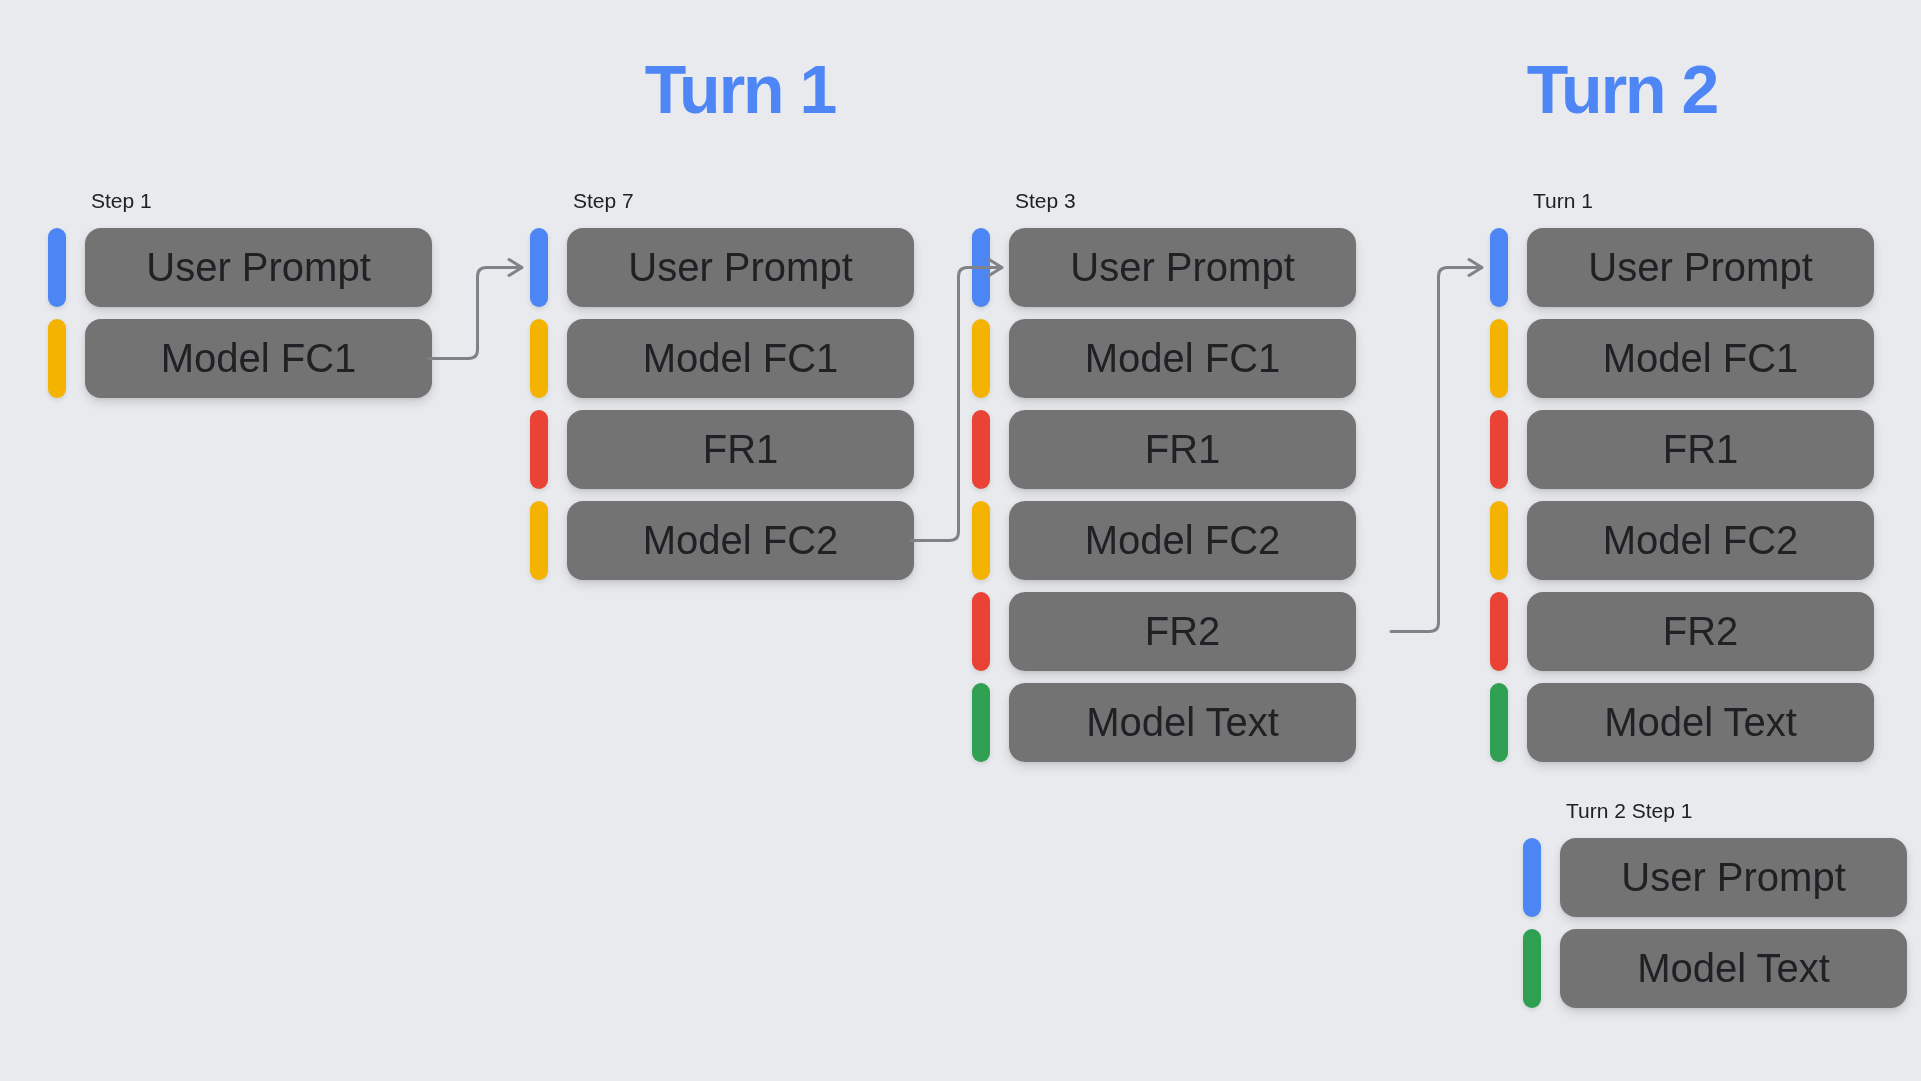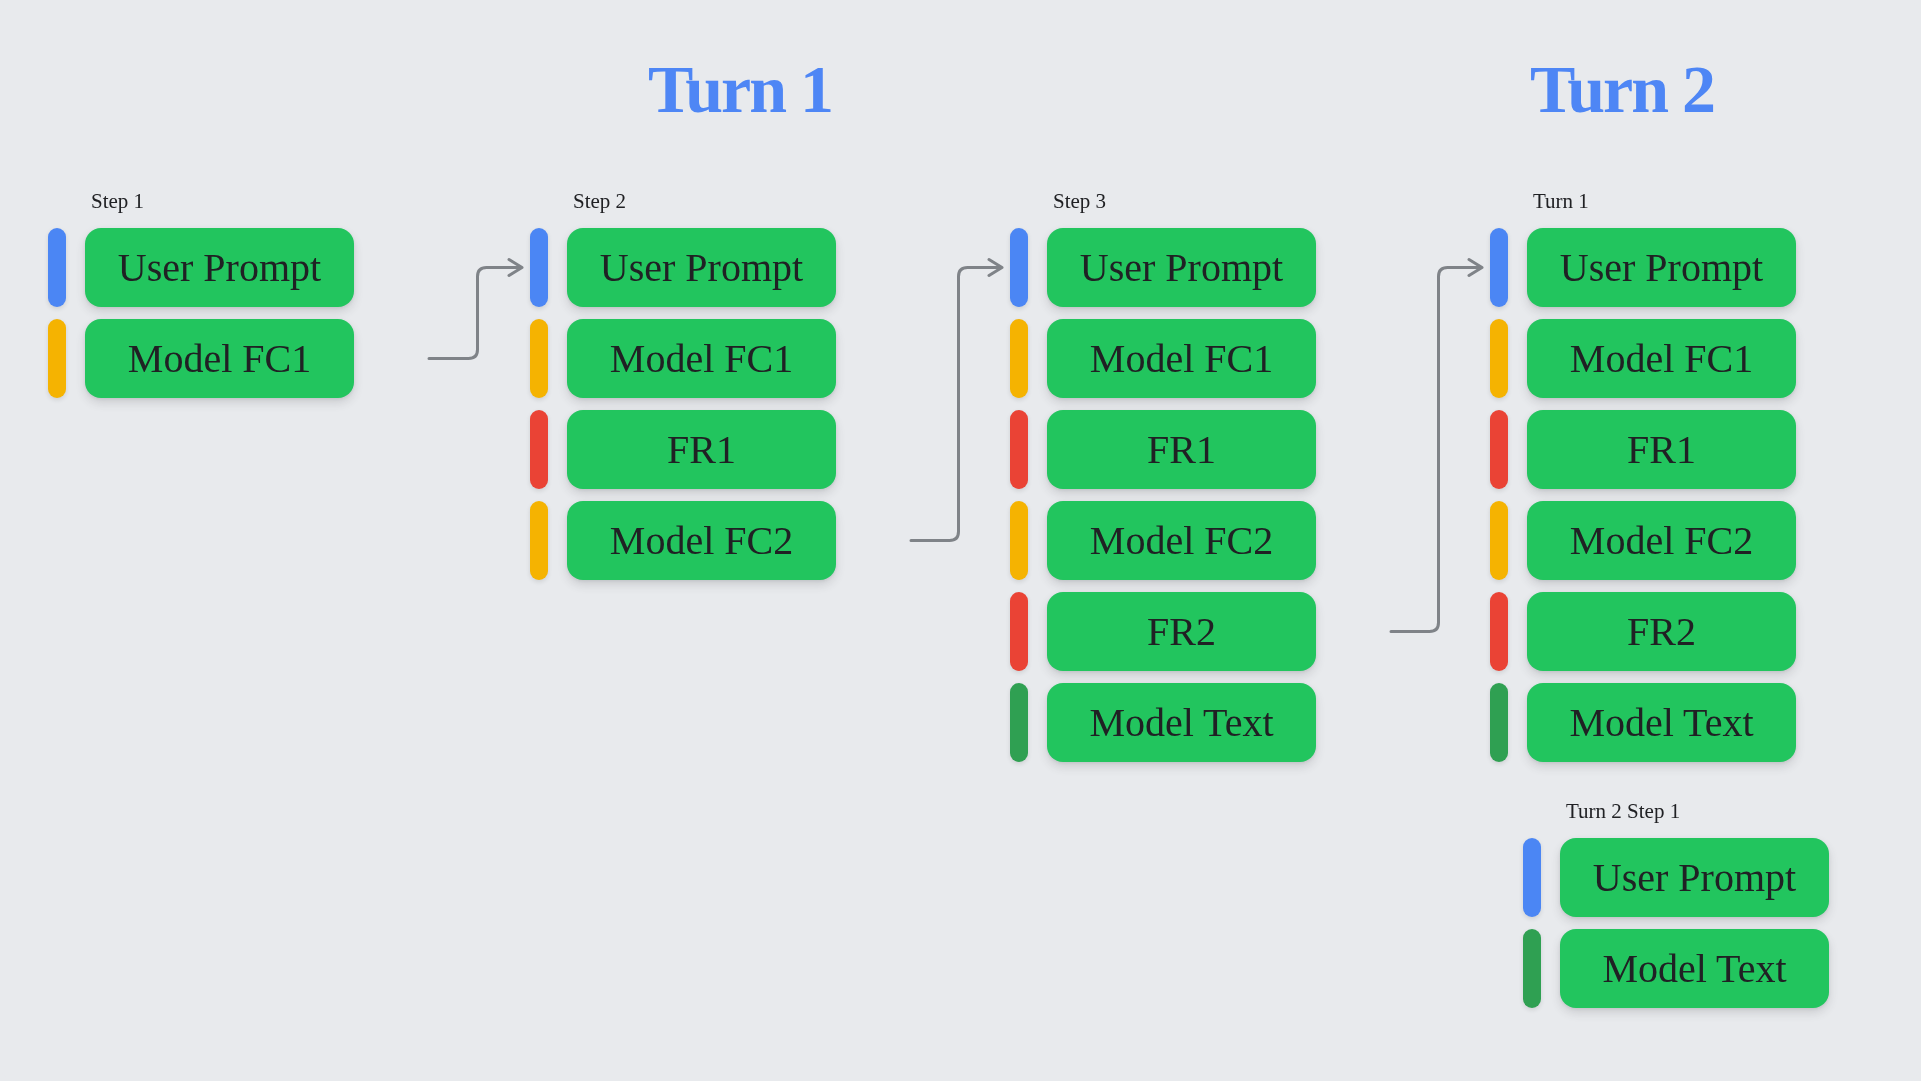--- a/index.html
+++ b/index.html
@@ -6,21 +6,21 @@
     margin: 0;
     padding: 0;
     background: #e8eaed;
   }
   .canvas {
     position: relative;
     width: 1921px;
     height: 1081px;
     overflow: hidden;
     background: var(--bg, #e8eaed);
-    font-family: Liberation Serif, serif;
+    font-family: Liberation Sans, sans-serif;
     border-radius: 17px;
   }
   .big-title {
     position: absolute;
     margin: 0;
     top: 54px;
     transform: translateX(-50%);
     font-size: 68px;
     font-weight: 700;
     letter-spacing: -2px;
@@ -46,22 +46,22 @@
     height: 79px;
     margin-bottom: 12px;
   }
   .bar {
     width: 18px;
     border-radius: 9px;
     box-shadow: 0 2px 4px rgba(60,64,67,0.15);
     flex: 0 0 18px;
   }
   .box {
-    width: 269px;
-    background: #22c55e;
+    width: 347px;
+    background: #737373;
     border-radius: 16px;
     display: flex;
     align-items: center;
     justify-content: center;
     font-size: 40px;
     color: var(--text, #202124);
     box-shadow: 0 5px 10px rgba(60,64,67,0.16), 0 1px 3px rgba(60,64,67,0.10);
     white-space: nowrap;
   }
   #connectors {
@@ -82,39 +82,39 @@
         <div class="row">
           <div class="bar" style="background: rgb(75, 134, 244);"></div>
           <div class="box">User Prompt</div>
         </div>
         <div class="row">
           <div class="bar" style="background: rgb(245, 179, 1);"></div>
           <div class="box">Model FC1</div>
         </div>
       </div>
       <div class="group" style="left: 530px; top: 188px;">
-        <div class="group-label">Step 2</div>
+        <div class="group-label">Step 7</div>
         <div class="row">
           <div class="bar" style="background: rgb(75, 134, 244);"></div>
           <div class="box">User Prompt</div>
         </div>
         <div class="row">
           <div class="bar" style="background: rgb(245, 179, 1);"></div>
           <div class="box">Model FC1</div>
         </div>
         <div class="row">
           <div class="bar" style="background: rgb(234, 67, 53);"></div>
           <div class="box">FR1</div>
         </div>
         <div class="row">
           <div class="bar" style="background: rgb(245, 179, 1);"></div>
           <div class="box">Model FC2</div>
         </div>
       </div>
-      <div class="group" style="left: 1010px; top: 188px;">
+      <div class="group" style="left: 972px; top: 188px;">
         <div class="group-label">Step 3</div>
         <div class="row">
           <div class="bar" style="background: rgb(75, 134, 244);"></div>
           <div class="box">User Prompt</div>
         </div>
         <div class="row">
           <div class="bar" style="background: rgb(245, 179, 1);"></div>
           <div class="box">Model FC1</div>
         </div>
         <div class="row">

